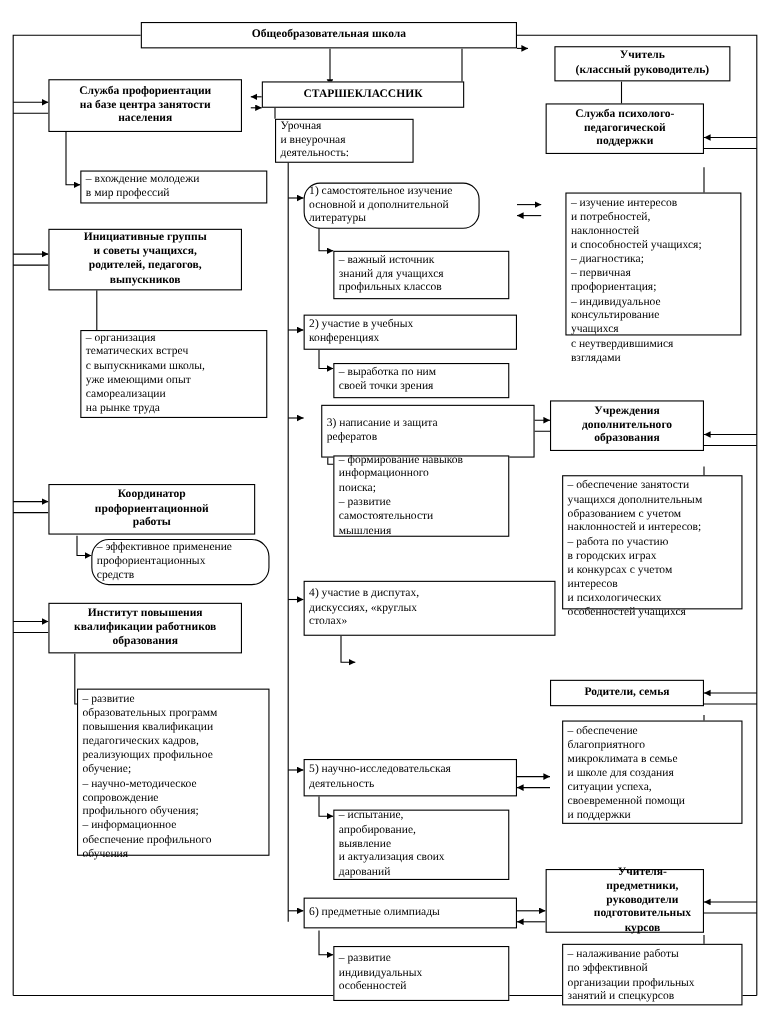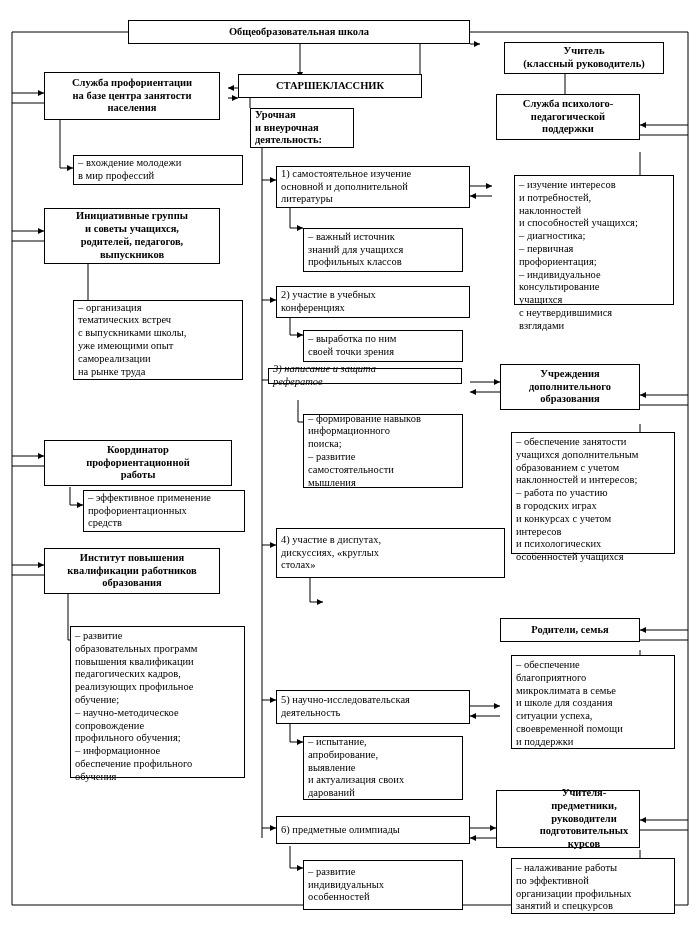--- a/index.html
+++ b/index.html
@@ -131,21 +131,21 @@
   <div class="box ctr bold" style="left:44px;top:72px;width:176px;height:48px;display:flex;align-items:center;justify-content:center;">
     <div>Служба профориентации
 на базе центра занятости
 населения</div>
   </div>
 
   <div class="box ctr bold" style="left:238px;top:74px;width:184px;height:24px;display:flex;align-items:center;justify-content:center;">
     <div>СТАРШЕКЛАССНИК</div>
   </div>
 
-  <div class="box lefttxt" style="left:250px;top:108px;width:104px;height:40px;display:flex;align-items:center;font-weight:bold;">
+  <div class="box lefttxt" style="left:250px;top:108px;width:126px;height:40px;display:flex;align-items:center;">
     <div>Урочная
 и внеурочная
 деятельность:</div>
   </div>
 
   <div class="box ctr bold" style="left:496px;top:94px;width:144px;height:46px;display:flex;align-items:center;justify-content:center;">
     <div>Служба психолого-
 педагогической
 поддержки</div>
   </div>
@@ -158,21 +158,21 @@
 – диагностика;
 – первичная
    профориентация;
 – индивидуальное
    консультирование
    учащихся
    с неутвердившимися
    взглядами</div>
   </div>
 
-  <div class="box lefttxt" style="left:276px;top:166px;width:194px;height:42px;display:flex;align-items:center;">
+  <div class="box lefttxt" style="left:276px;top:166px;width:160px;height:42px;display:flex;align-items:center;border-radius:15px;">
     <div>1) самостоятельное изучение
      основной и дополнительной
      литературы</div>
   </div>
 
   <div class="box lefttxt" style="left:303px;top:228px;width:160px;height:44px;display:flex;align-items:center;">
     <div>– важный источник
    знаний для учащихся
    профильных классов</div>
   </div>
@@ -196,21 +196,21 @@
   <div class="box lefttxt" style="left:276px;top:286px;width:194px;height:32px;display:flex;align-items:center;">
     <div>2) участие в учебных
      конференциях</div>
   </div>
 
   <div class="box lefttxt" style="left:303px;top:330px;width:160px;height:32px;display:flex;align-items:center;">
     <div>– выработка по ним
    своей точки зрения</div>
   </div>
 
-  <div class="box lefttxt" style="left:268px;top:368px;width:194px;height:16px;display:flex;align-items:center;font-style:italic;">
+  <div class="box lefttxt" style="left:292px;top:368px;width:194px;height:48px;display:flex;align-items:center;">
     <div>3) написание и защита
      рефератов</div>
   </div>
 
   <div class="box lefttxt" style="left:303px;top:414px;width:160px;height:74px;display:flex;align-items:center;">
     <div>– формирование навыков
    информационного
    поиска;
 – развитие
    самостоятельности
@@ -235,21 +235,21 @@
    и психологических
    особенностей учащихся</div>
   </div>
 
   <div class="box ctr bold" style="left:44px;top:440px;width:188px;height:46px;display:flex;align-items:center;justify-content:center;">
     <div>Координатор
 профориентационной
 работы</div>
   </div>
 
-  <div class="box lefttxt" style="left:83px;top:490px;width:162px;height:42px;display:flex;align-items:center;">
+  <div class="box lefttxt" style="left:83px;top:490px;width:162px;height:42px;display:flex;align-items:center;border-radius:16px;">
     <div>– эффективное применение
    профориентационных
    средств</div>
   </div>
 
   <div class="box lefttxt" style="left:276px;top:528px;width:229px;height:50px;display:flex;align-items:center;">
     <div>4) участие в диспутах,
      дискуссиях, «круглых
      столах»</div>
   </div>

